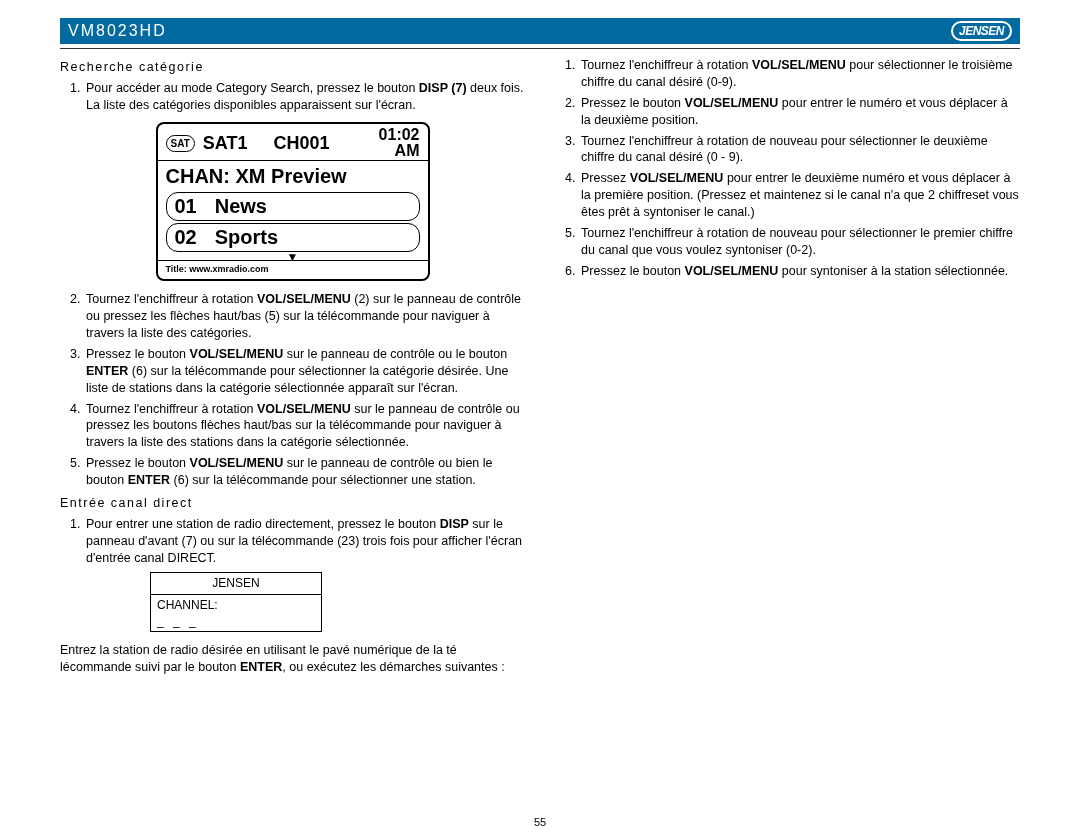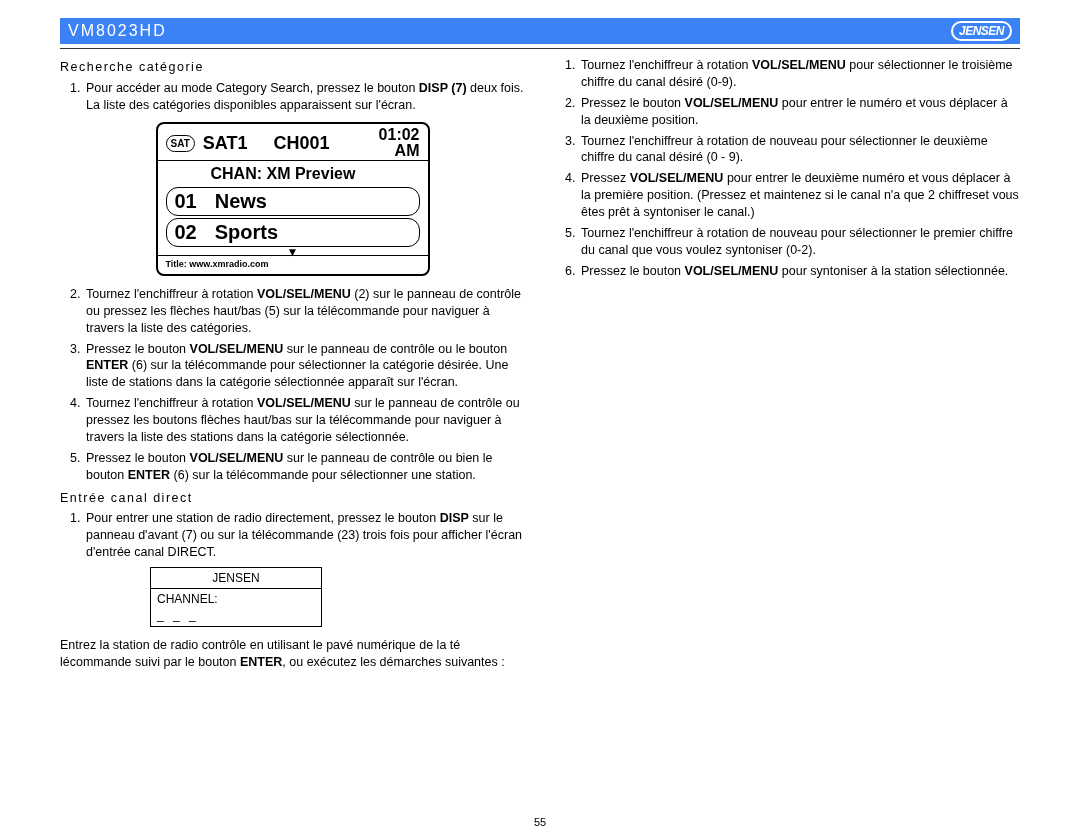--- a/index.html
+++ b/index.html
@@ -12,21 +12,21 @@
     overflow: hidden;
   }
   .page {
     padding: 18px 60px 0 60px;
     box-sizing: border-box;
     width: 100%;
     height: 100%;
     position: relative;
   }
   .header-bar {
-    background: #3b82f6;
+    background: #0369a1;
     color: #fff;
     height: 26px;
     display: flex;
     align-items: center;
     justify-content: space-between;
     padding: 0 8px;
     box-sizing: border-box;
   }
   .header-title {
     font-size: 16px;
@@ -92,21 +92,21 @@
   .sat-badge {
     border: 1.5px solid #000;
     border-radius: 12px;
     font-size: 10px;
     padding: 1px 4px;
     font-weight: bold;
   }
   .sat1 { font-weight: bold; font-size: 18px; }
   .ch001 { font-weight: bold; font-size: 18px; margin-left: 18px; }
   .time-block { margin-left: auto; font-size: 16px; font-weight: bold; line-height: 1.05; text-align: right; }
-  .chan-line { padding: 2px 8px 0 8px; font-weight: bold; font-size: 16px; border-bottom: 0; margin-left: 45px; }
+  .chan-line { padding: 2px 8px 0 8px; font-weight: bold; font-size: 20px; border-bottom: 0; }
   .row-item {
     margin: 2px 8px;
     border: 1.5px solid #000;
     border-radius: 12px;
     padding: 0 8px;
     font-size: 20px;
     font-weight: bold;
     display: flex;
     gap: 18px;
     align-items: flex-end;
@@ -207,21 +207,21 @@
 
       <div class="direct-box">
         <div class="direct-top">JENSEN</div>
         <div class="direct-bot">
           <span>CHANNEL:</span>
           <span class="dashes">_ _ _</span>
         </div>
       </div>
 
       <p class="intro-para">
-        <span>Entrez la station de radio contrôle en utilisant le pavé numérique de la té lécommande suivi par le bouton </span><span class="b">ENTER</span><span>, ou exécutez les démarches suivantes :</span>
+        <span>Entrez la station de radio désirée en utilisant le pavé numérique de la té lécommande suivi par le bouton </span><span class="b">ENTER</span><span>, ou exécutez les démarches suivantes :</span>
       </p>
     </div>
 
     <div class="col">
       <ol>
         <li><span>Tournez l'enchiffreur à rotation </span><span class="b">VOL/SEL/MENU</span><span> pour sélectionner le troisième chiffre du canal désiré (0-9).</span></li>
         <li><span>Pressez le bouton </span><span class="b">VOL/SEL/MENU</span><span> pour entrer le numéro et vous déplacer à la deuxième position.</span></li>
         <li><span>Tournez l'enchiffreur à rotation de nouveau pour sélectionner le deuxième chiffre du canal désiré (0 - 9).</span></li>
         <li><span>Pressez </span><span class="b">VOL/SEL/MENU</span><span> pour entrer le deuxième numéro et vous déplacer à la première position. (Pressez et maintenez si le canal n'a que 2 chiffreset vous êtes prêt à syntoniser le canal.)</span></li>
         <li><span>Tournez l'enchiffreur à rotation de nouveau pour sélectionner le premier chiffre du canal que vous voulez syntoniser (0-2).</span></li>

